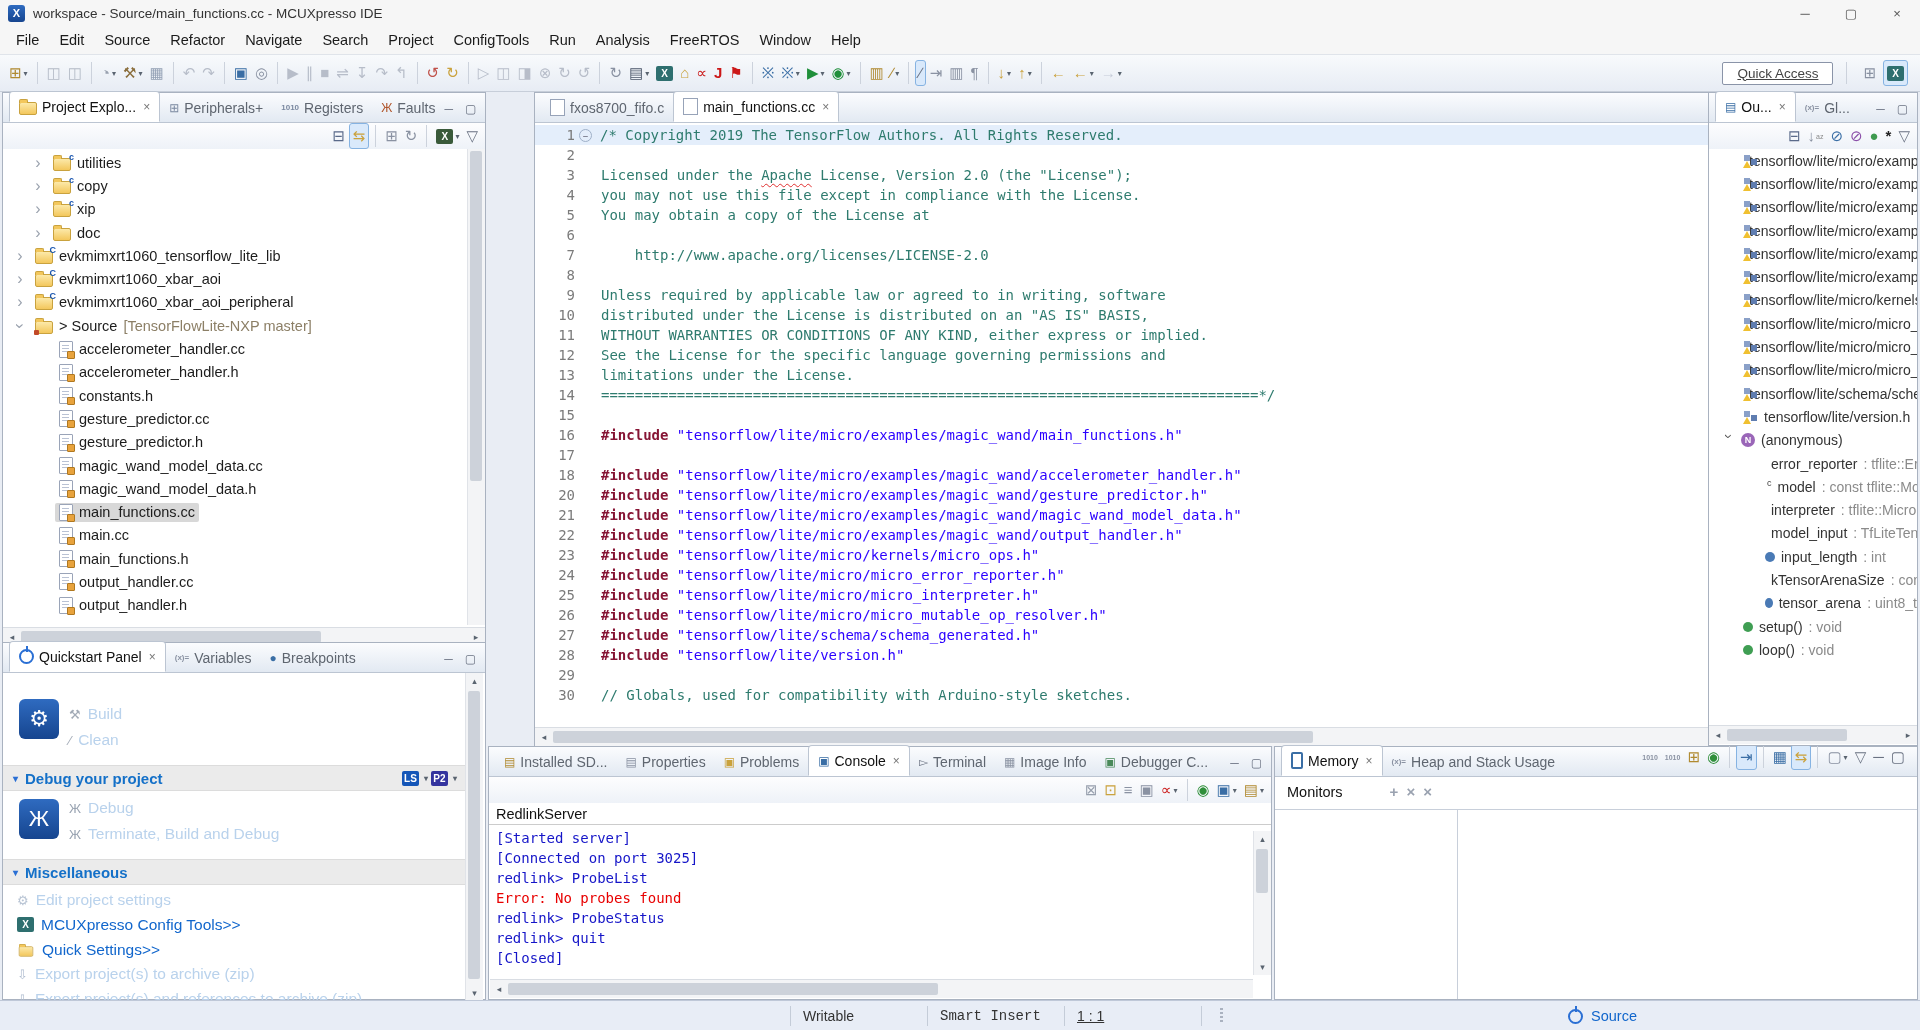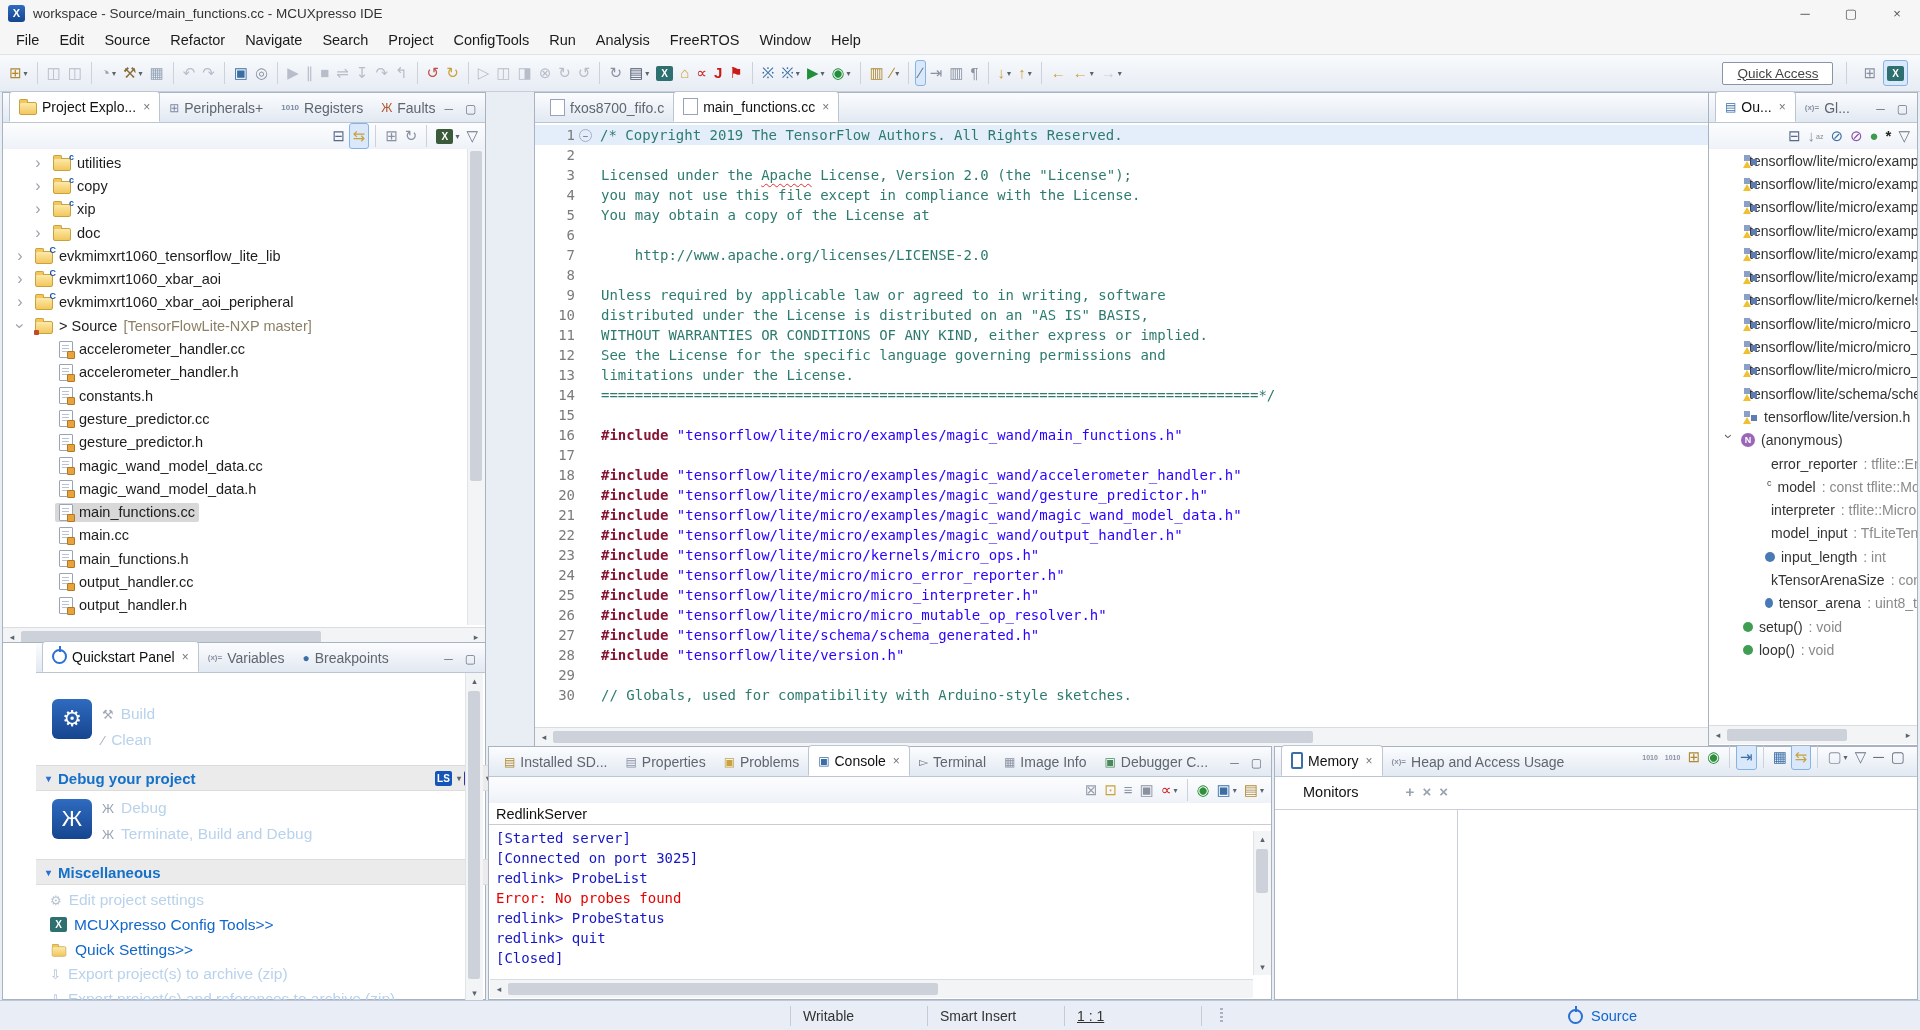--- a/index.html
+++ b/index.html
@@ -79,21 +79,21 @@
   .lblwrap{display:inline-flex;align-items:center;gap:6px;padding:1px 4px;border-radius:2px;}
   .lblwrap.sel{background:#d8d8d8;}
   .sfx{color: #8c7f66;}
   .hscroll{height:18px;background:#f3f4f6;border-top:1px solid #d9dde3;display:flex;align-items:center;}
   .sarrow{width:18px;height:18px;text-align:center;line-height:18px;font-size:9px;color:#5a6470;}
   .sthumb-h{height:12px;background:#cdd2da;border-radius:2px;}
   .vscroll{position:absolute;width:17px;background:#f3f4f6;border-left:1px solid #e0e3e8;}
   .vthumb{position:absolute;left:2px;width:12px;background:#cdd2da;border-radius:2px;}
   .va{position:absolute;left:0;width:17px;height:16px;text-align:center;line-height:16px;font-size:9px;color:#5a6470;}
   
-  #qs{left:2px;top:642px;width:484px;height:358px;padding-left:33px;}
+  #qs{left:2px;top:642px;width:484px;height:358px;}
   #qs-body{position:relative;height:328px;}
   .qs-big{position:absolute;left:16px;width:40px;height:40px;border-radius:6px;background:linear-gradient(#2f6bc0,#16458f);
           color:#fff;display:flex;align-items:center;justify-content:center;font-size:22px;}
   .qs-row{position:absolute;left:66px;display:flex;align-items:center;gap:7px;font-size:15.5px;}
   .qs-row .qi{color:#a2aab6;font-size:13px;}
   .qlink{color:#1166cc;}
   .qlink.dis{color:#b9d2ec;}
   .qs-header{position:absolute;left:0;width:462px;height:26px;background:#ebebeb;border-top:1px solid #dcdcdc;border-bottom:1px solid #dcdcdc;
              display:flex;align-items:center;gap:7px;padding-left:10px;box-sizing:border-box;
              font-size:15px;font-weight:bold;color:#1470c8;}
@@ -116,21 +116,21 @@
   
   #console{left:488px;top:746px;width:784px;height:254px;}
   #con-title{font-size:14.5px;color:#111;padding:3px 0 2px 7px;}
   #con-hr{height:1px;background:#ccc;margin:0;}
   #con-lines{padding:3px 0 0 7px;}
   .con-line{font:14px/20px "DejaVu Sans Mono",monospace;white-space:pre;}
   .con-line.b{color:#1515c8;}
   .con-line.r{color:#e80000;}
   
   #memory{left:1274px;top:746px;width:644px;height:254px;}
-  #mem-monitors{height:30px;display:flex;align-items:center;gap:4px;padding-left:28px;font-size:14.5px;color:#111;}
+  #mem-monitors{height:30px;display:flex;align-items:center;gap:4px;padding-left:12px;font-size:14.5px;color:#111;}
   #mem-hr{position:absolute;left:0;right:0;top:62px;height:1px;background:#c8cfda;}
   #mem-div{position:absolute;left:182px;top:62px;bottom:0;width:1px;background:#c8cfda;}
   
   #outline{left:1708px;top:92px;width:210px;height:654px;}
   #out-rows{overflow:hidden;height:576px;}
   .o-row{height:23.3px;display:flex;align-items:center;gap:6px;font-size:14px;white-space:nowrap;overflow:hidden;color:#333;}
   .o-include{padding-left:34px;}
   .o-ns{padding-left:14px;}
   .o-var{padding-left:56px;}
   .o-func{padding-left:34px;}
@@ -799,21 +799,21 @@
 
 <div id="memory" class="panel">
   <div class="tabs" id="mem-tabs">
       <div class="tab active">
         <span class="tico i-mem"></span>
         <span class="lbl">Memory</span>
         <span class="tx">×</span>
       </div>
       <div class="tab">
         <span class="tico txtico" style="color: rgb(138, 146, 162);">(x)=</span>
-        <span class="lbl">Heap and Access Usage</span>
+        <span class="lbl">Heap and Stack Usage</span>
       </div>
       <div class="winbtns" style="gap: 1px;">
         <span class="ticon">
           <span class="txtg" style="color: rgb(138, 146, 162);">1010</span>
         </span>
         <span class="ticon">
           <span class="txtg" style="color: rgb(138, 146, 162);">1010</span>
         </span>
         <span class="ticon">
           <span class="g" style="color: rgb(176, 138, 48);">⊞</span>
@@ -1013,21 +1013,21 @@
     <span class="sarrow" style="margin-left:auto">▸</span>
   </div>
 </div>
 
 <div id="statusbar">
   <div style="width:790px"></div>
   <div id="sb-cells" style="display:flex;height:100%;align-items:center;">
       <div class="sbsep"></div>
       <div class="sbcell" style="width: 112px;">Writable</div>
       <div class="sbsep"></div>
-      <div class="sbcell" style="width: 112px;">Smart Insert</div>
+      <div class="sbcell" style="width: 112px; font-family: Liberation Mono, monospace;">Smart Insert</div>
       <div class="sbsep"></div>
       <div class="sbcell" style="width: 112px; text-decoration: underline;">1 : 1</div>
       <div class="sbsep"></div>
     </div>
   <div id="sb-grip"></div>
   <div id="sb-right">
     <span class="i-power"></span>
     <span>Source</span>
   </div>
 </div>

